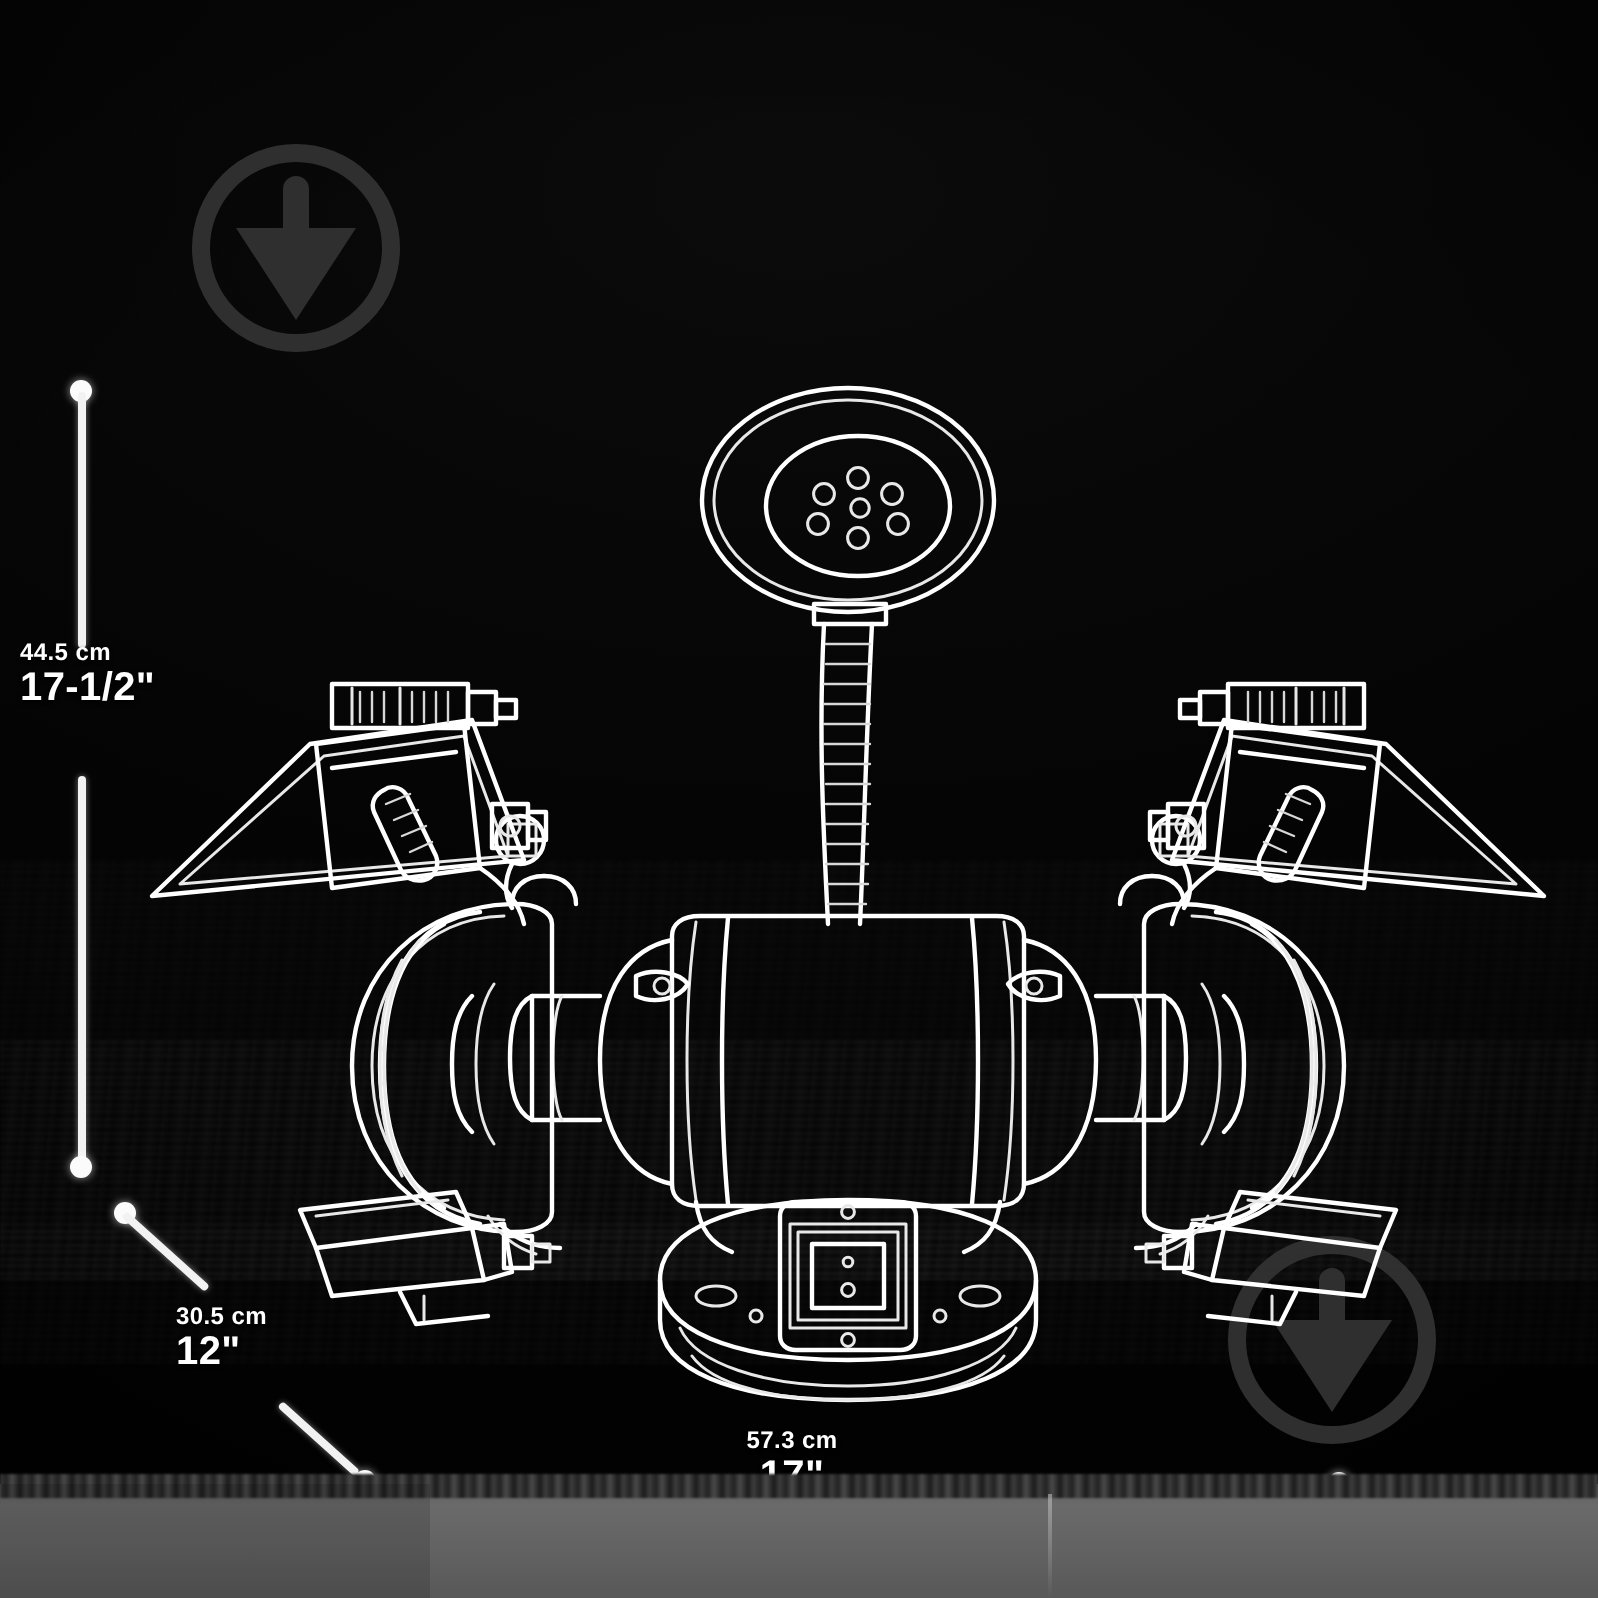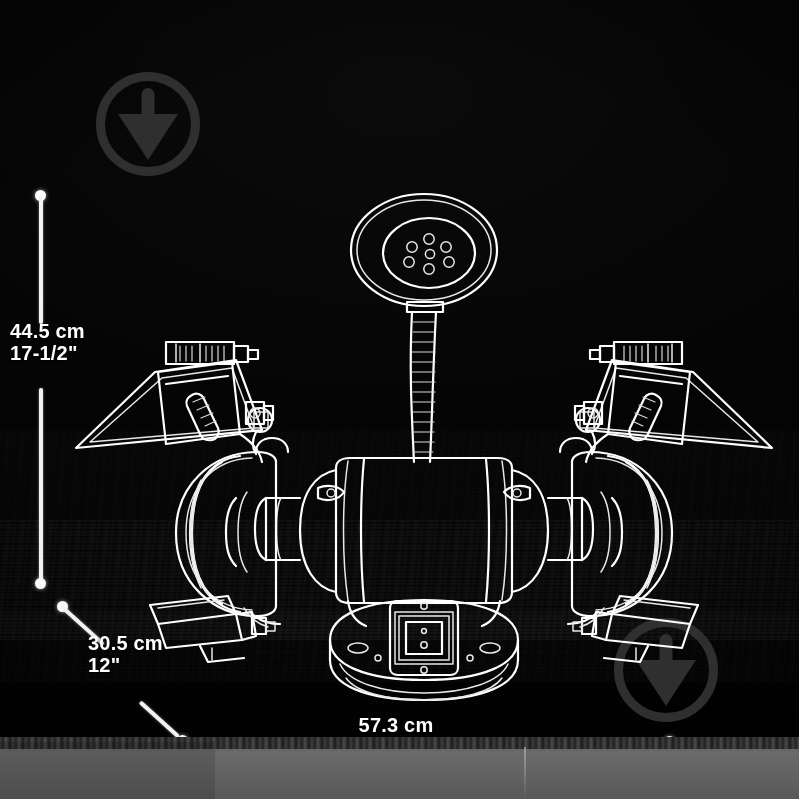--- a/index.html
+++ b/index.html
@@ -111,21 +111,21 @@
   }
   .dim-label{
     position:absolute;
     color:#ffffff;
     font-weight:bold;
     line-height:1.12;
     letter-spacing:.2px;
     text-shadow:0 1px 2px rgba(0,0,0,.9);
     white-space:nowrap;
   }
-  .dim-label .l1{font-size:20px;display:block;}
+  .dim-label .l1{font-size:12px;display:block;}
   .dim-label .l2{font-size:20px;display:block;}
 
   
   .art{position:absolute;left:0;top:0;width:799px;height:799px;}
   .art svg{display:block;}
   .ln{fill:none;stroke:#ffffff;stroke-width:2.2;stroke-linecap:round;stroke-linejoin:round;}
   .ln-thin{fill:none;stroke:#e8e8e8;stroke-width:1.5;stroke-linecap:round;stroke-linejoin:round;}
   .ln-soft{fill:none;stroke:#d8d8d8;stroke-width:1.2;stroke-linecap:round;stroke-linejoin:round;}
 </style>
 </head>
@@ -399,21 +399,21 @@
       <span class="l1">44.5 cm</span>
       <span class="l2">17-1/2"</span>
     </div>
   </div>
 
   <div>
     <div class="dim-dot" style="left:57px;top:601px;"></div>
     <div class="dim-line" style="left:62px;top:605px;width:56px;height:4px;transform-origin:0 50%;transform:rotate(42deg);"></div>
     <div class="dim-line" style="left:140px;top:700px;width:52px;height:4px;transform-origin:0 50%;transform:rotate(42deg);"></div>
     <div class="dim-dot" style="left:177px;top:735px;"></div>
-    <div class="dim-label" style="left:88px;top:632px;">
+    <div class="dim-label" style="left:88px;top:652px;">
       <span class="l1">30.5 cm</span>
       <span class="l2">12"</span>
     </div>
   </div>
 
   <div>
     <div class="dim-line" style="left:182px;top:740px;width:198px;height:4px;"></div>
     <div class="dim-line" style="left:466px;top:740px;width:208px;height:4px;"></div>
     <div class="dim-dot" style="left:664px;top:736px;"></div>
     <div class="dim-label" style="left:396px;top:714px;transform:translateX(-50%);text-align:center;">

